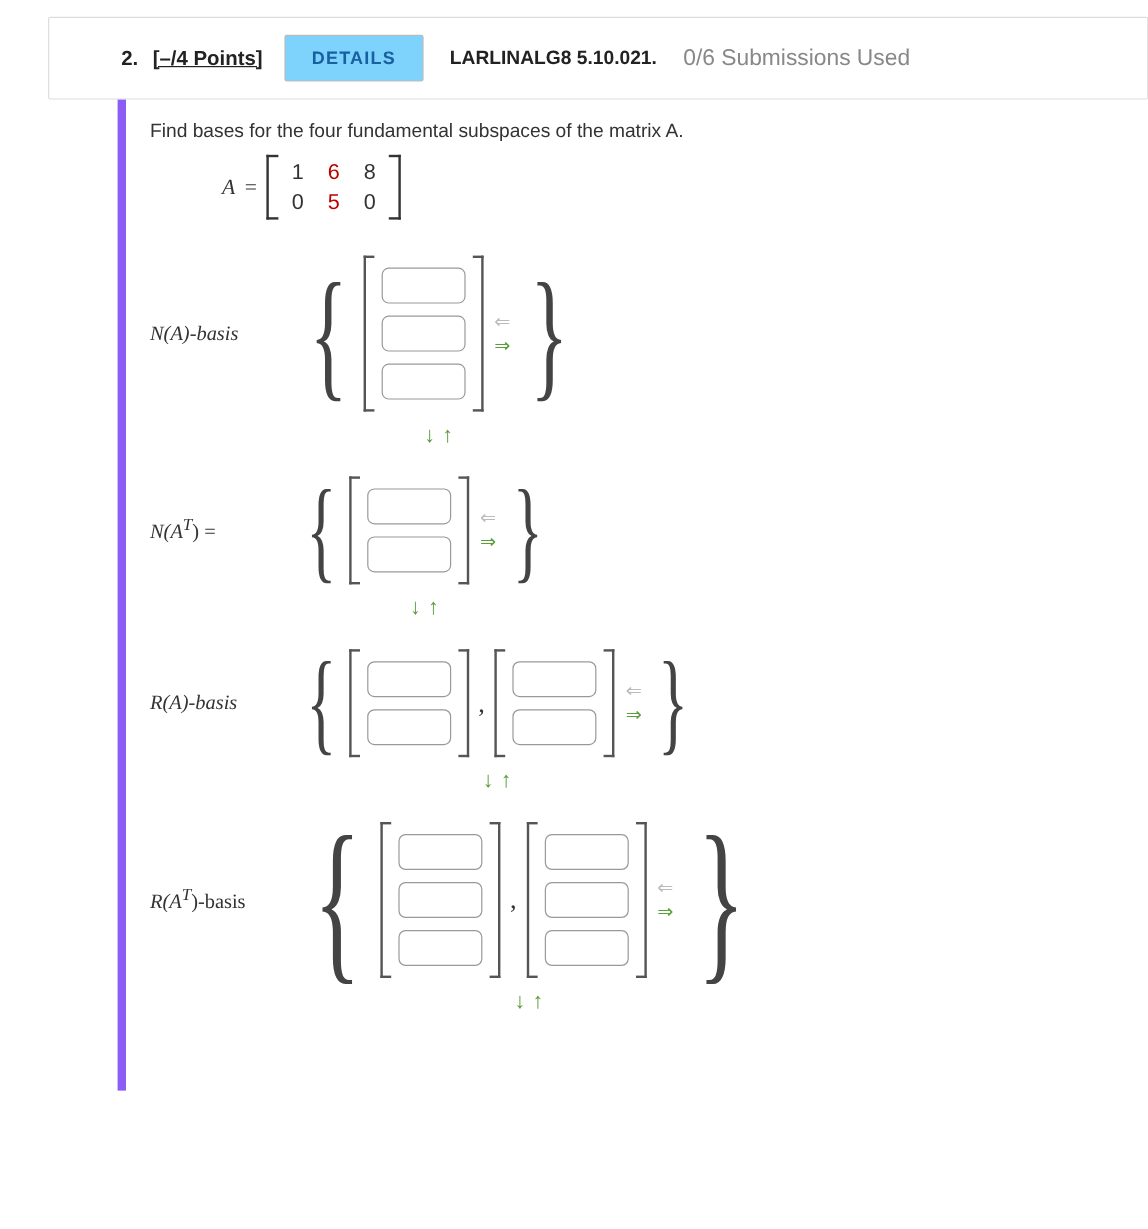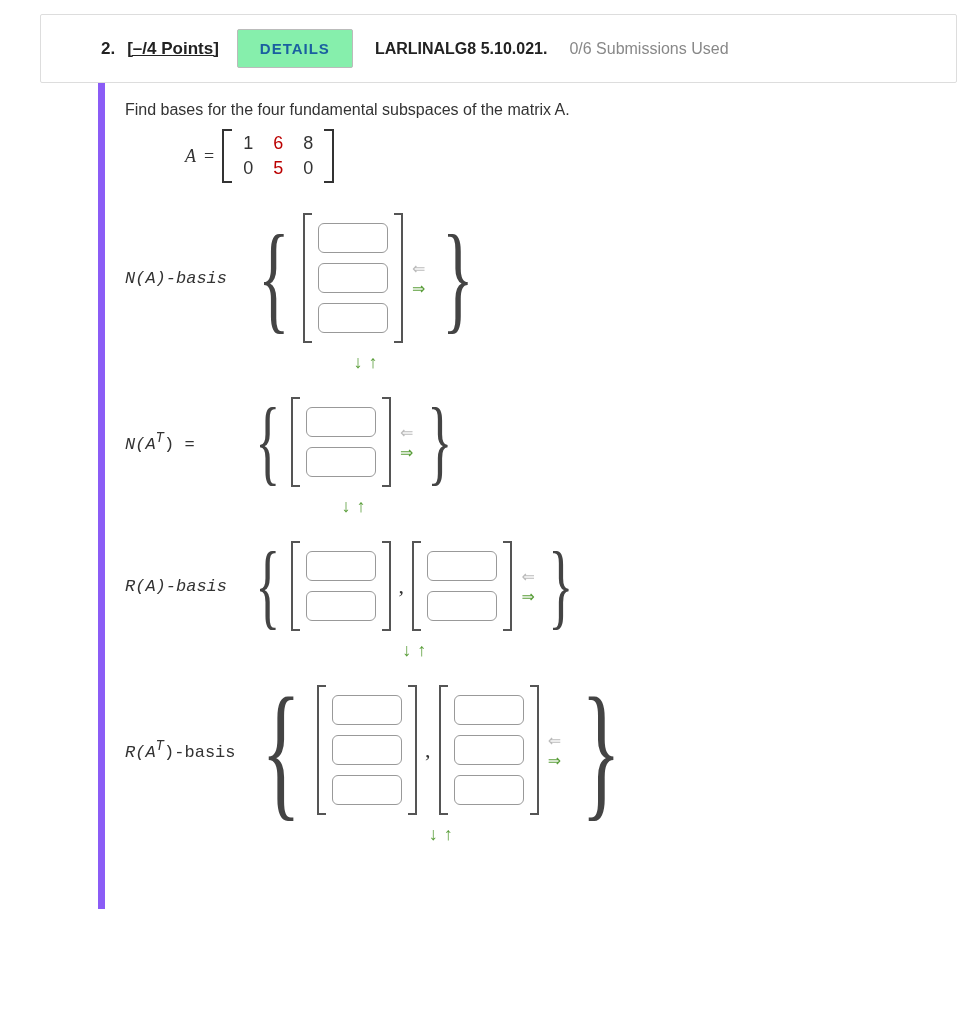--- a/index.html
+++ b/index.html
@@ -17,31 +17,31 @@
     padding: 14px 20px 14px 60px;
     border: 1px solid #ddd;
     border-radius: 2px;
     margin: 14px 0 0 40px;
     gap: 18px;
   }
   .q-num { font-weight: 700; font-size: 17px; color: #222; }
   .points { font-weight: 700; font-size: 17px; color: #222; margin-left: -6px; text-decoration: underline; }
   .details-btn {
     border: 1px solid #bbb;
-    background: #86efac;
+    background: #7dd3fc;
     color: #1a5fa0;
     font-weight: 600;
     font-size: 15px;
     padding: 10px 22px;
     letter-spacing: 1px;
     cursor: pointer;
     border-radius: 2px;
   }
   .ref { font-weight: 700; font-size: 16px; color: #222; margin-left: 4px; }
-  .subs { color: #888; font-size: 16px; margin-left: 4px; text-align: right; }
+  .subs { color: #888; font-size: 19px; margin-left: 4px; text-align: right; }
   .body-area {
     margin-left: 98px;
     border-left: 7px solid #8b5cf6;
     padding: 18px 20px 40px 20px;
   }
   .prompt { font-size: 16px; color: #333; margin-bottom: 10px; }
   .matrix-row { display:flex; align-items:center; margin: 6px 0 30px 60px; font-family: "Times New Roman", serif; font-style: italic; font-size: 18px; }
   .matrix-row .eq { font-style: normal; margin: 0 8px; }
   .matrix {
     display: inline-flex; align-items: center;
@@ -55,21 +55,21 @@
   }
   .mbracket-l { border-right: none; }
   .mbracket-r { border-left: none; }
   .mcells { display: grid; grid-template-columns: repeat(3, 20px); gap: 4px 10px; padding: 4px 6px; }
   .mcells span { text-align: center; }
   .red { color: #b00; }
 
   .basis-block { display:flex; align-items:center; margin: 18px 0 54px 0; }
   .basis-label {
     width: 120px;
-    font-family: Liberation Mono, monospace;
+    font-family: Liberation Serif, serif;
     font-style: italic;
     font-size: 17px;
     color: #333;
   }
   .basis-label sup { font-style: italic; }
   .basis-label .rm { font-style: normal; }
 
   .set-wrap { display:flex; align-items:center; position: relative; }
   .brace {
     font-family: "Times New Roman", serif;

